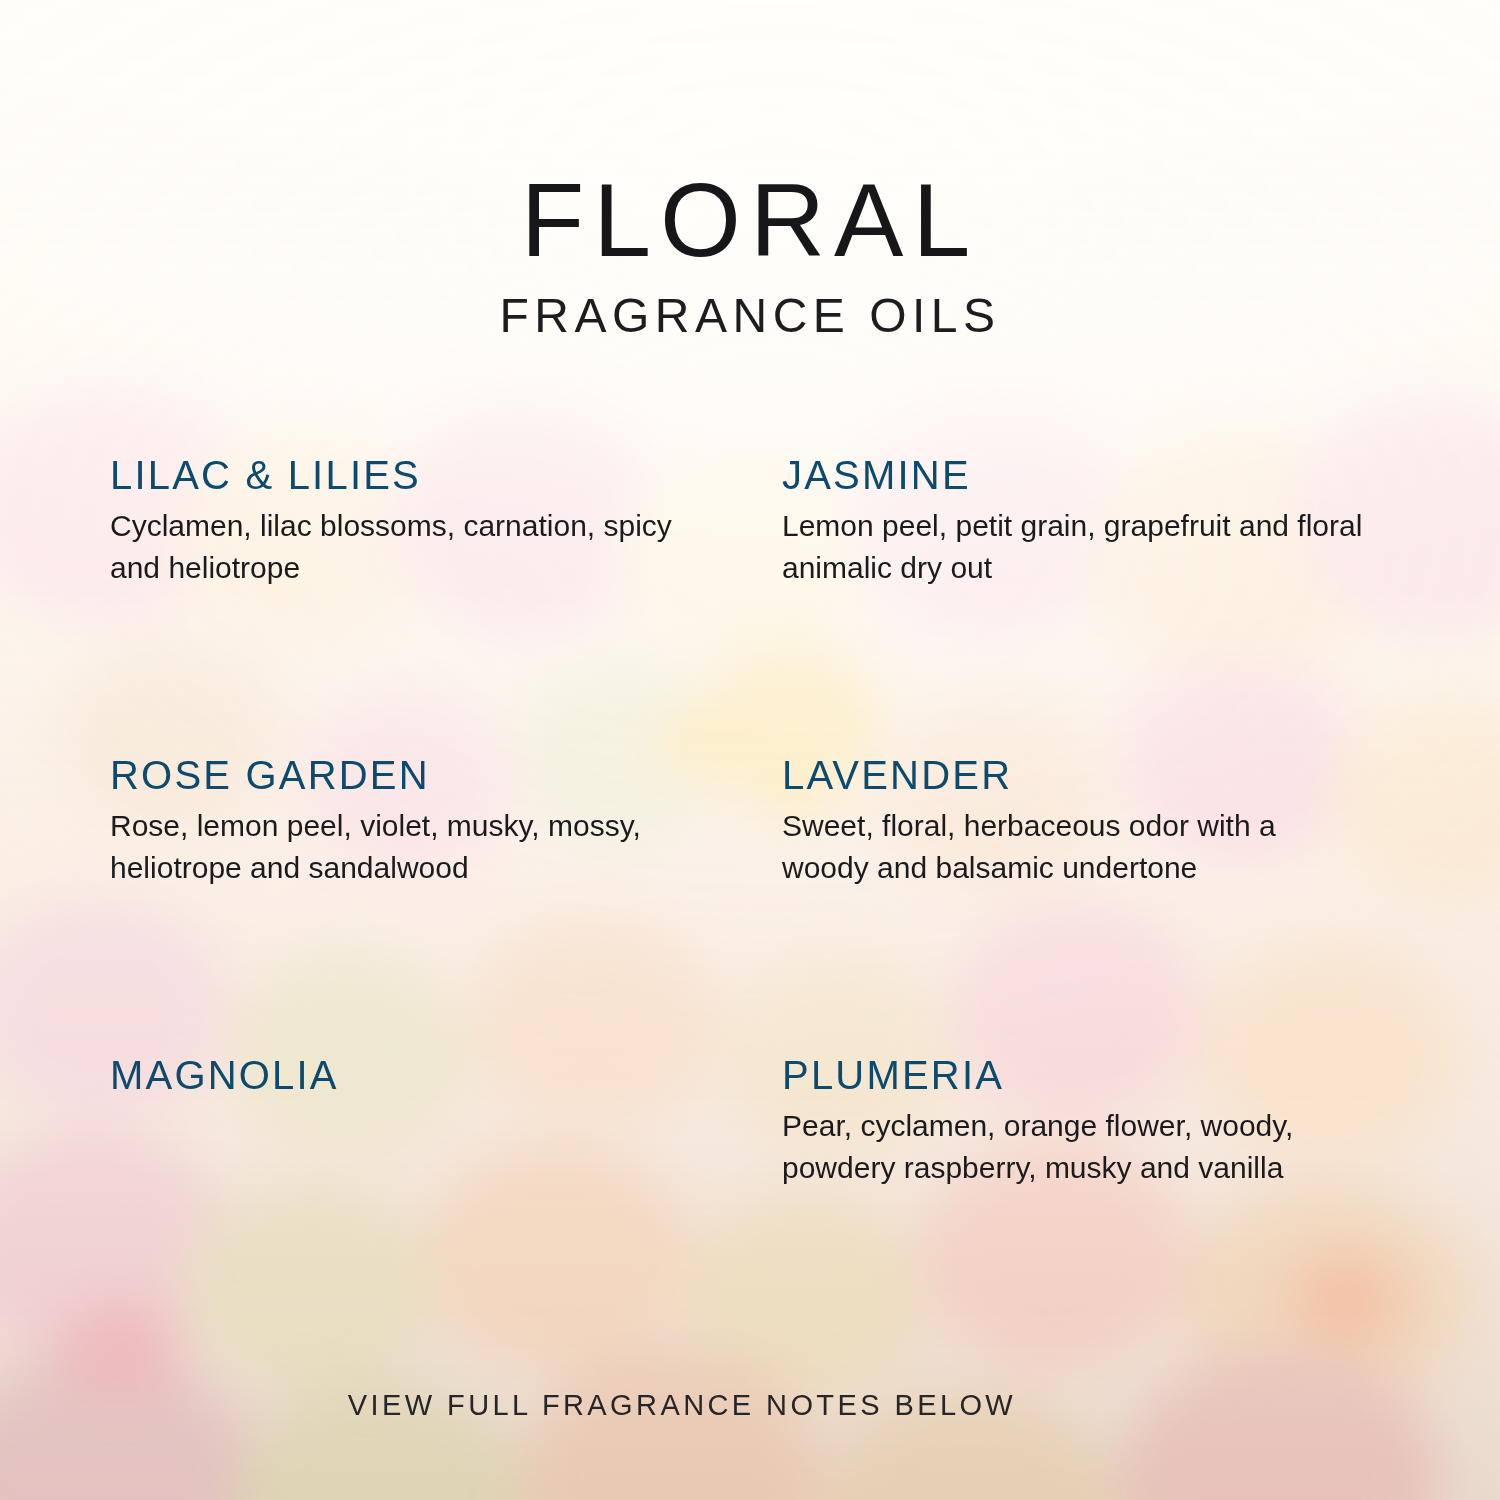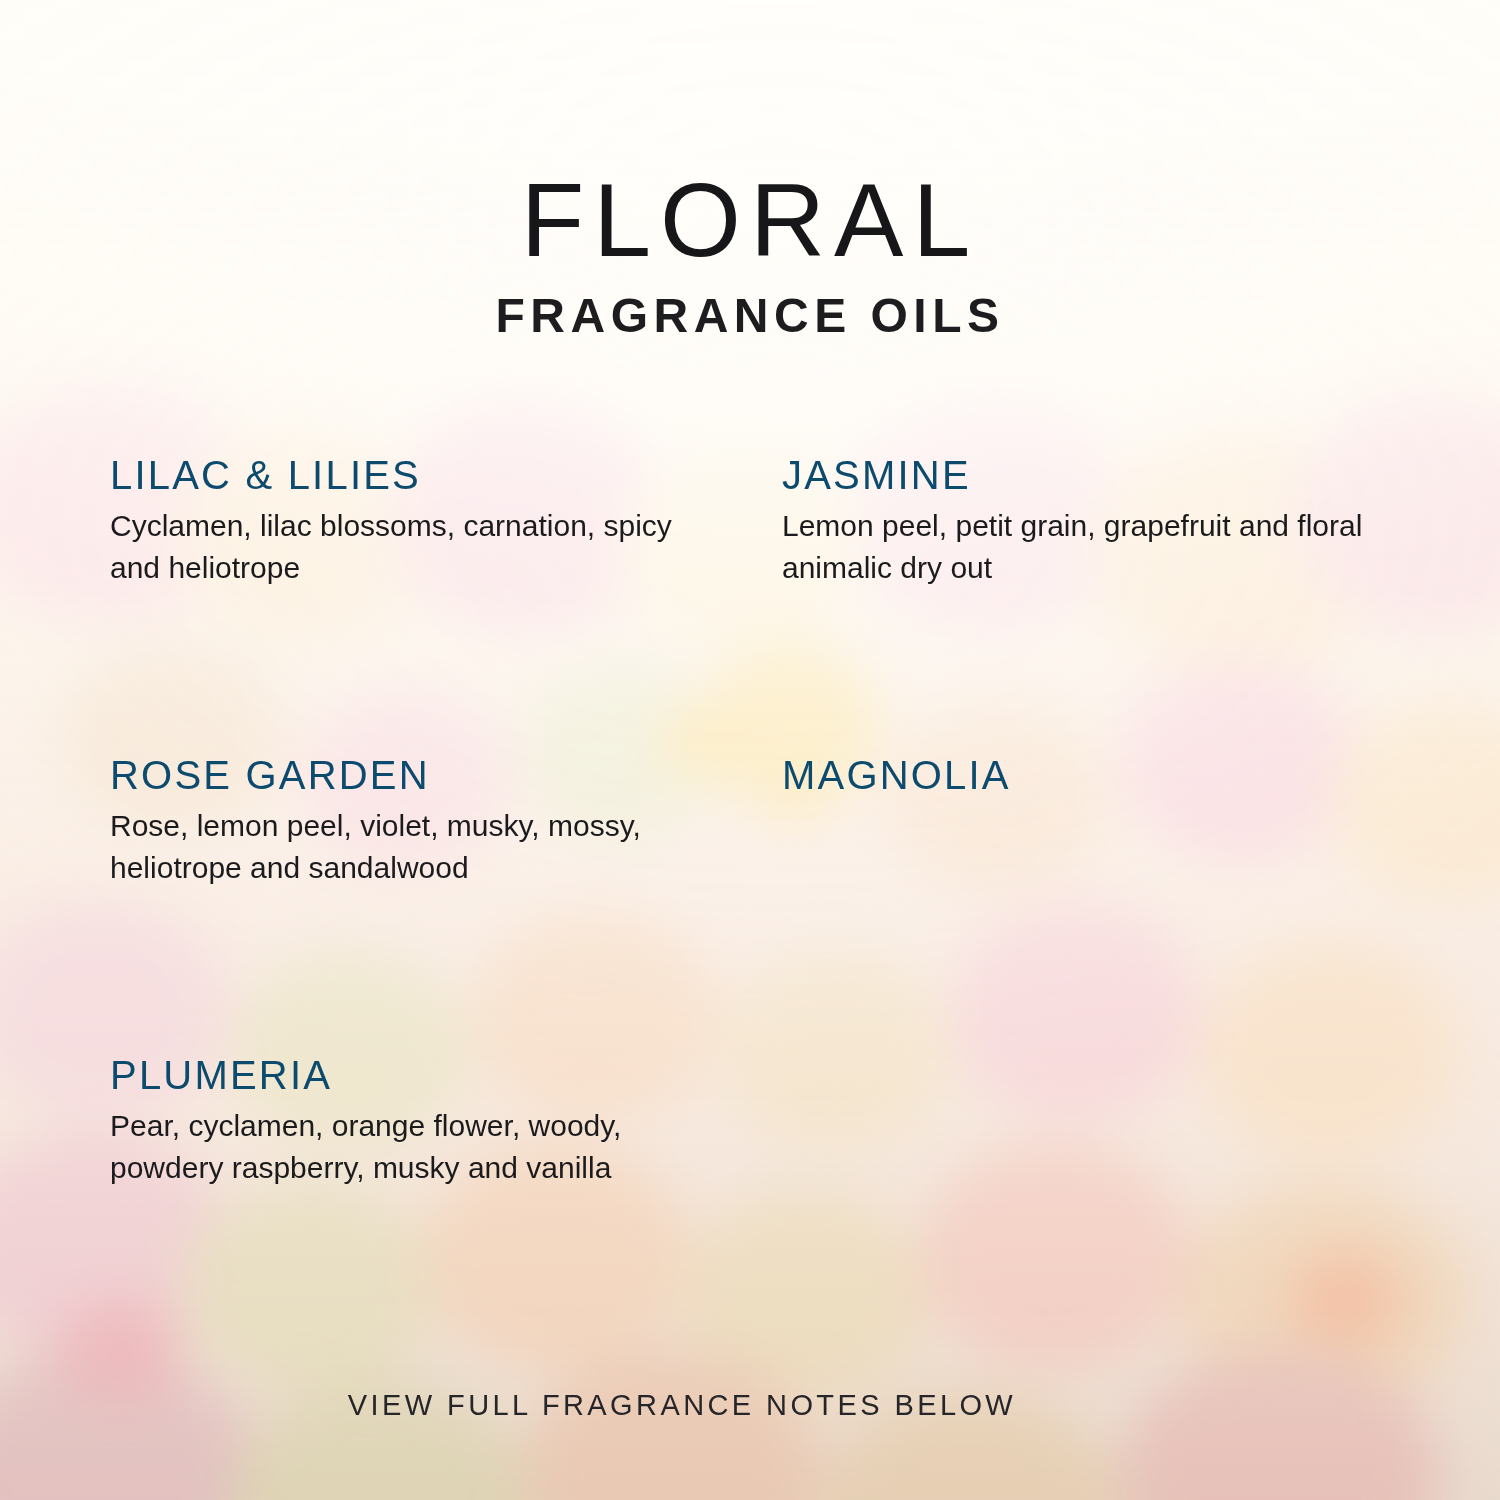--- a/index.html
+++ b/index.html
@@ -92,21 +92,21 @@
   }
 
   .subtitle {
     position: absolute;
     top: 292px;
     left: 0;
     width: 1500px;
     text-align: center;
     font-size: 48px;
     letter-spacing: 5.5px;
-    font-weight: 700;
+    font-weight: 400;
     color: #1d1d20;
     line-height: 1;
   }
 
   .grid {
     position: absolute;
     top: 452px;
     left: 110px;
     width: 1290px;
     display: grid;
@@ -219,20 +219,24 @@
       <div class="entry col-left">
         <p class="entry-name">JASMINE</p>
         <p class="entry-notes">Lemon peel, petit grain, grapefruit and floral animalic dry out</p>
       </div>
 
       <div class="entry col-right">
         <p class="entry-name">ROSE GARDEN</p>
         <p class="entry-notes">Rose, lemon peel, violet, musky, mossy, heliotrope and sandalwood</p>
       </div>
 
+      <div class="entry col-right">
+        <p class="entry-name">LAVENDER</p>
+        <p class="entry-notes">Sweet, floral, herbaceous odor with a woody and balsamic undertone</p>
+      </div>
 
       <div class="entry col-left">
         <p class="entry-name">MAGNOLIA</p>
       </div>
 
       <div class="entry col-right">
         <p class="entry-name">PLUMERIA</p>
         <p class="entry-notes">Pear, cyclamen, orange flower, woody, powdery raspberry, musky and vanilla</p>
       </div>
 

